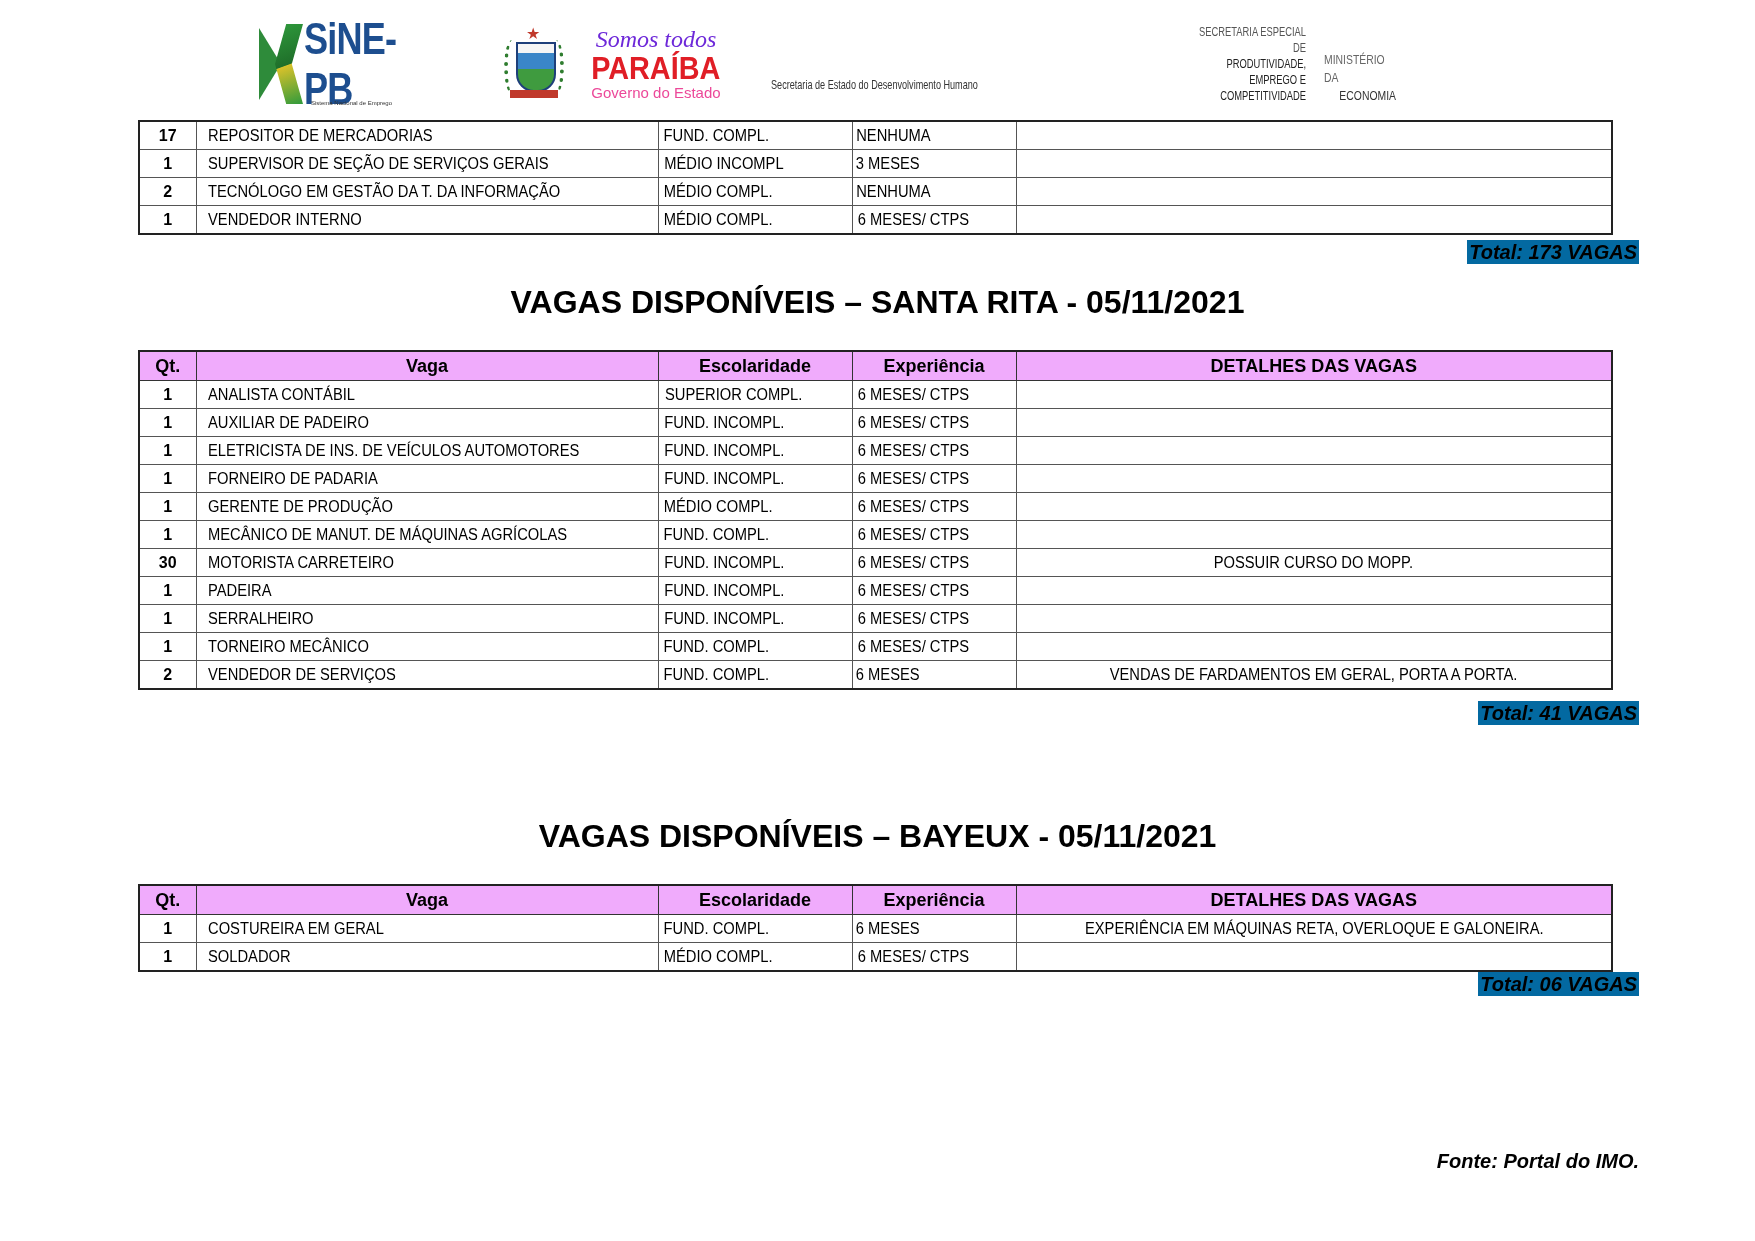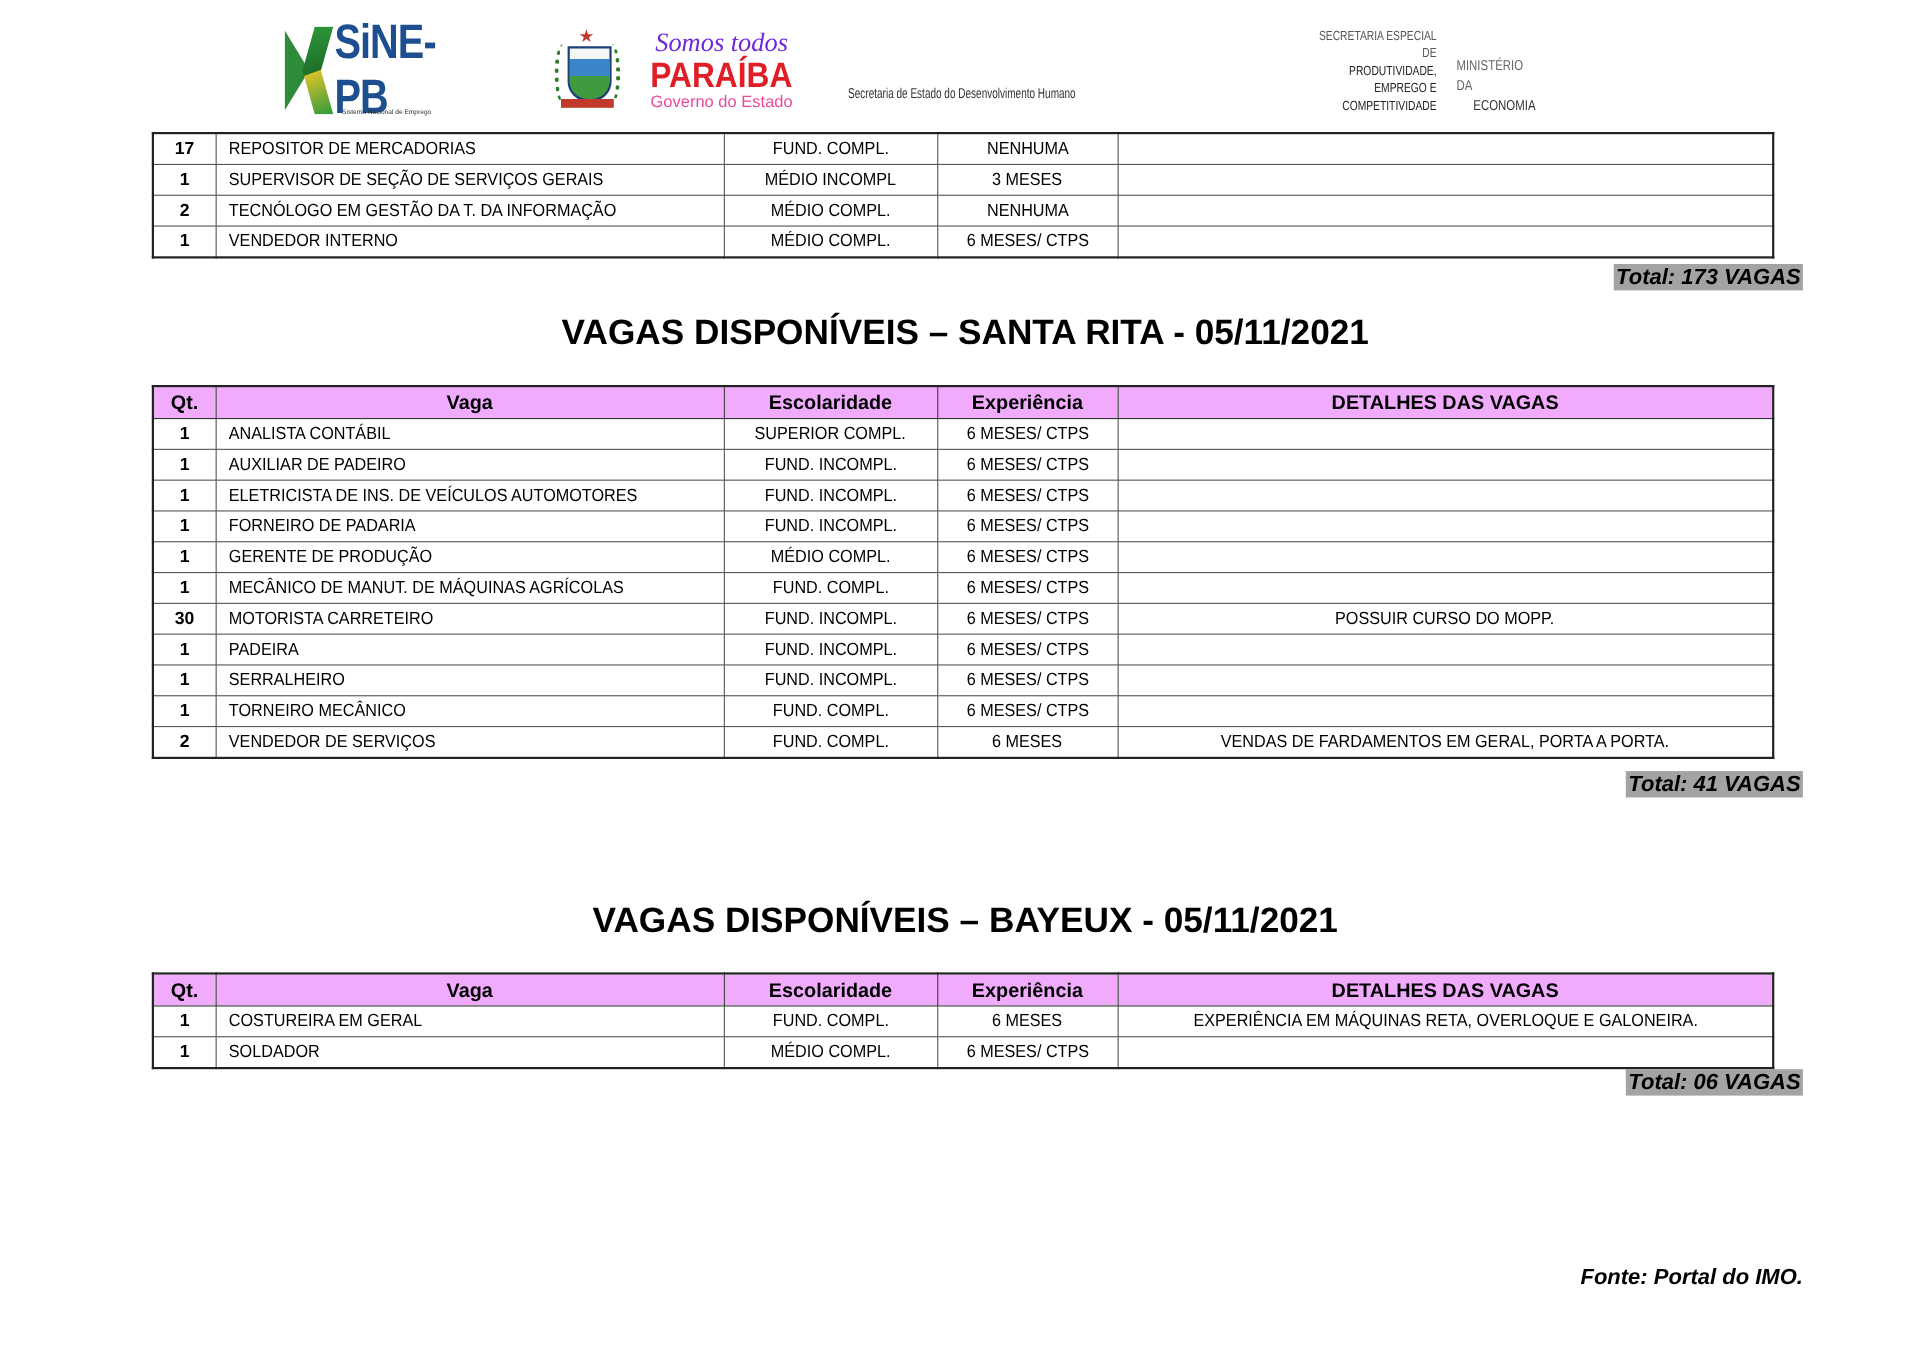--- a/index.html
+++ b/index.html
@@ -57,27 +57,27 @@
   .brasil-gov { font-size:7px; color:#2e8b3a; letter-spacing:2px; }
 
   
   table.grid { position:absolute; left:138px; width:1473px; border-collapse:collapse; table-layout:fixed;
       font-family:"Liberation Sans", sans-serif; }
   table.grid td, table.grid th { border:1.5px solid #555; padding:0; height:27px; font-size:16px; white-space:nowrap; overflow:hidden; }
   table.grid th { background:#f0abfc; font-weight:bold; font-size:18px; height:28px; border-color:#333; }
   col.c-qt { width:57px; } col.c-vaga { width:462px; } col.c-esc { width:194px; } col.c-exp { width:164px; } col.c-det { width:596px; }
   td.qt { text-align:center; font-weight:bold; font-size:19px; }
   td.vaga { padding-left:11px !important; transform-origin:left; }
-  td.esc, td.exp { text-align:center; }
+  td.esc, td.exp { text-align:left; }
   td.det { text-align:center; font-size:12px; }
   .condensed { display:inline-block; transform:scaleX(0.92); transform-origin:left center; }
   .condensed-c { display:inline-block; transform:scaleX(0.92); }
   .outer { border:2px solid #222; }
 
-  .total { position:absolute; right:116px; font-weight:bold; font-style:italic; font-size:20px; background:#a3a3a3; padding:0 2px; line-height:24px; }
+  .total { position:absolute; right:116px; font-weight:bold; font-style:italic; font-size:20px; background:#0369a1; padding:0 2px; line-height:24px; }
   .title { position:absolute; left:0; width:1755px; text-align:center; font-weight:bold; font-size:32px; }
   .source { position:absolute; right:116px; top:1150px; font-weight:bold; font-style:italic; font-size:20px; }
 </style>
 </head>
 <body>
 
 <div class="logos">
   <div class="logo sine">
     <div class="sine-mark">
         <div class="s1"></div>

